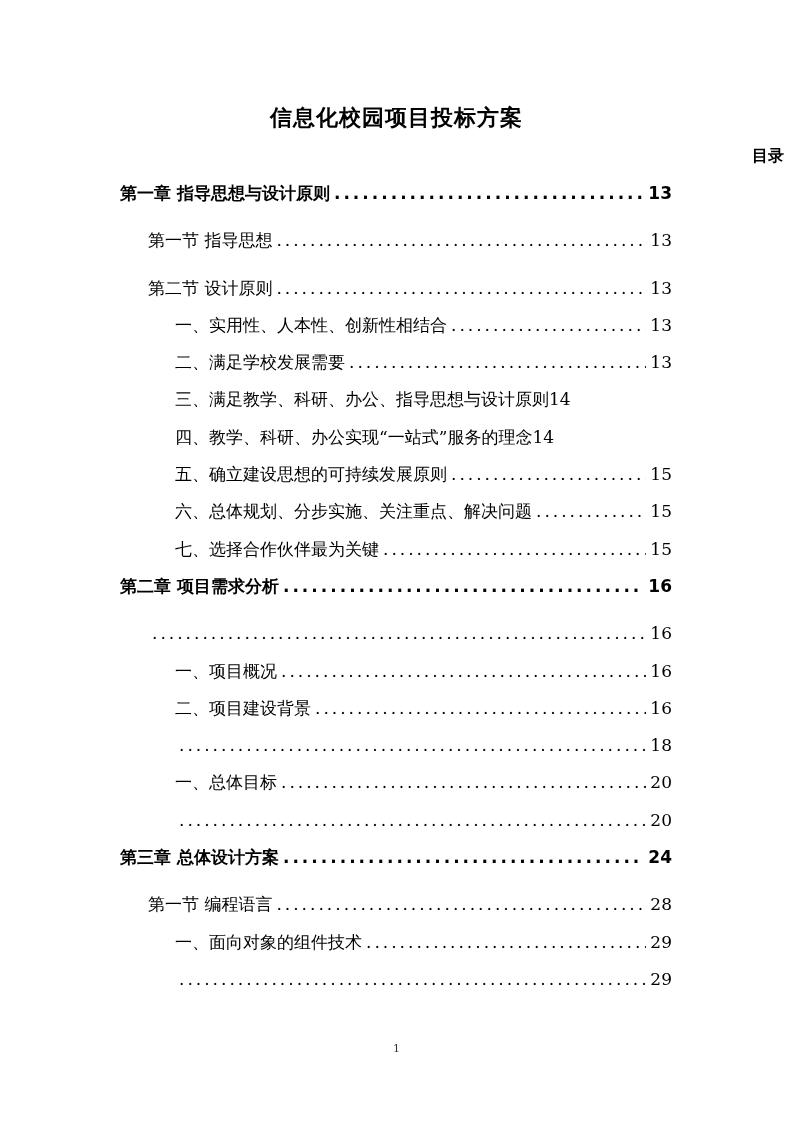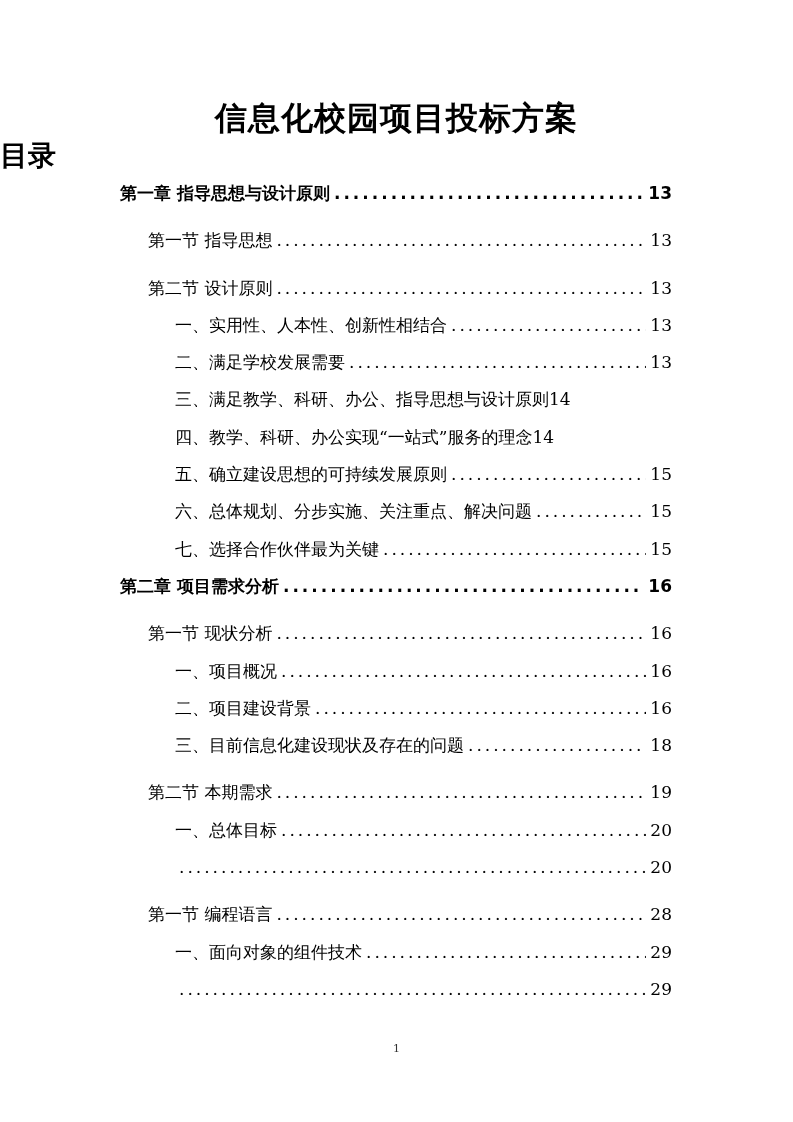--- a/index.html
+++ b/index.html
@@ -1,23 +1,23 @@
 <!DOCTYPE html>
 <html><head>
 <meta charset="utf-8">
 <style>
   html, body { margin: 0; padding: 0; background: #ffffff; }
   body { width: 793px; height: 1122px; position: relative; overflow: hidden;
          font-family: "DejaVu Serif", "Liberation Serif", serif; color: #000; }
   .title { position: absolute; top: 98px; left: 0; width: 793px; text-align: center;
            font-family: "DejaVu Sans", "Liberation Sans", sans-serif; font-weight: bold;
-           font-size: 32px; line-height: 40px; letter-spacing: 1px; }
-  .subtitle { position: absolute; top: 142px; left: 0; width: 784px; text-align: left;
+           font-size: 22px; line-height: 40px; letter-spacing: 1px; }
+  .subtitle { position: absolute; top: 142px; left: 0; width: 784px; text-align: right;
               font-family: "DejaVu Sans", "Liberation Sans", sans-serif; font-weight: bold;
-              font-size: 28px; line-height: 28px; }
+              font-size: 16px; line-height: 28px; }
   .toc { position: absolute; top: 175px; left: 120px; width: 552px; }
   .row { display: flex; align-items: baseline; height: 37.3px; line-height: 37.3px;
          font-size: 17px; white-space: nowrap; }
   .row.l1 { font-family: "DejaVu Sans", "Liberation Sans", sans-serif; font-weight: bold; padding-left: 0; }
   .row.l2 { padding-left: 28px; margin-top: 10px; }
   .row.l3 { padding-left: 55px; }
   .row .label { flex: 0 0 auto; }
   .row .dots { flex: 1 1 auto; overflow: hidden; margin: 0 4px; letter-spacing: 3px; color: #000; }
   .row .dots::before { content: "...................................................................................................."; }
   .row .page { flex: 0 0 auto; text-align: center; }
@@ -82,52 +82,50 @@
       <span class="label">七、选择合作伙伴最为关键</span>
       <span class="dots"></span>
       <span class="page">15</span>
     </div>
     <div class="row l1">
       <span class="label">第二章  项目需求分析</span>
       <span class="dots"></span>
       <span class="page">16</span>
     </div>
     <div class="row l2">
-      <span class="label">第一节  现状分析</span>
       <span class="dots"></span>
       <span class="page">16</span>
     </div>
     <div class="row l3">
       <span class="label">一、项目概况</span>
       <span class="dots"></span>
       <span class="page">16</span>
     </div>
     <div class="row l3">
       <span class="label">二、项目建设背景</span>
       <span class="dots"></span>
       <span class="page">16</span>
     </div>
     <div class="row l3">
-      <span class="label">三、目前信息化建设现状及存在的问题</span>
       <span class="dots"></span>
       <span class="page">18</span>
-    </div>
-    <div class="row l2">
-      <span class="label">第二节  本期需求</span>
-      <span class="dots"></span>
-      <span class="page">19</span>
     </div>
     <div class="row l3">
       <span class="label">一、总体目标</span>
       <span class="dots"></span>
       <span class="page">20</span>
     </div>
     <div class="row l3">
       <span class="dots"></span>
       <span class="page">20</span>
+    </div>
+    <div class="row l1">
+      <span class="label">第三章  总体设计方案</span>
+      <span class="dots"></span>
+      <span class="page">24</span>
     </div>
     <div class="row l2">
       <span class="label">第一节  编程语言</span>
       <span class="dots"></span>
       <span class="page">28</span>
     </div>
     <div class="row l3">
       <span class="label">一、面向对象的组件技术</span>
       <span class="dots"></span>
       <span class="page">29</span>

